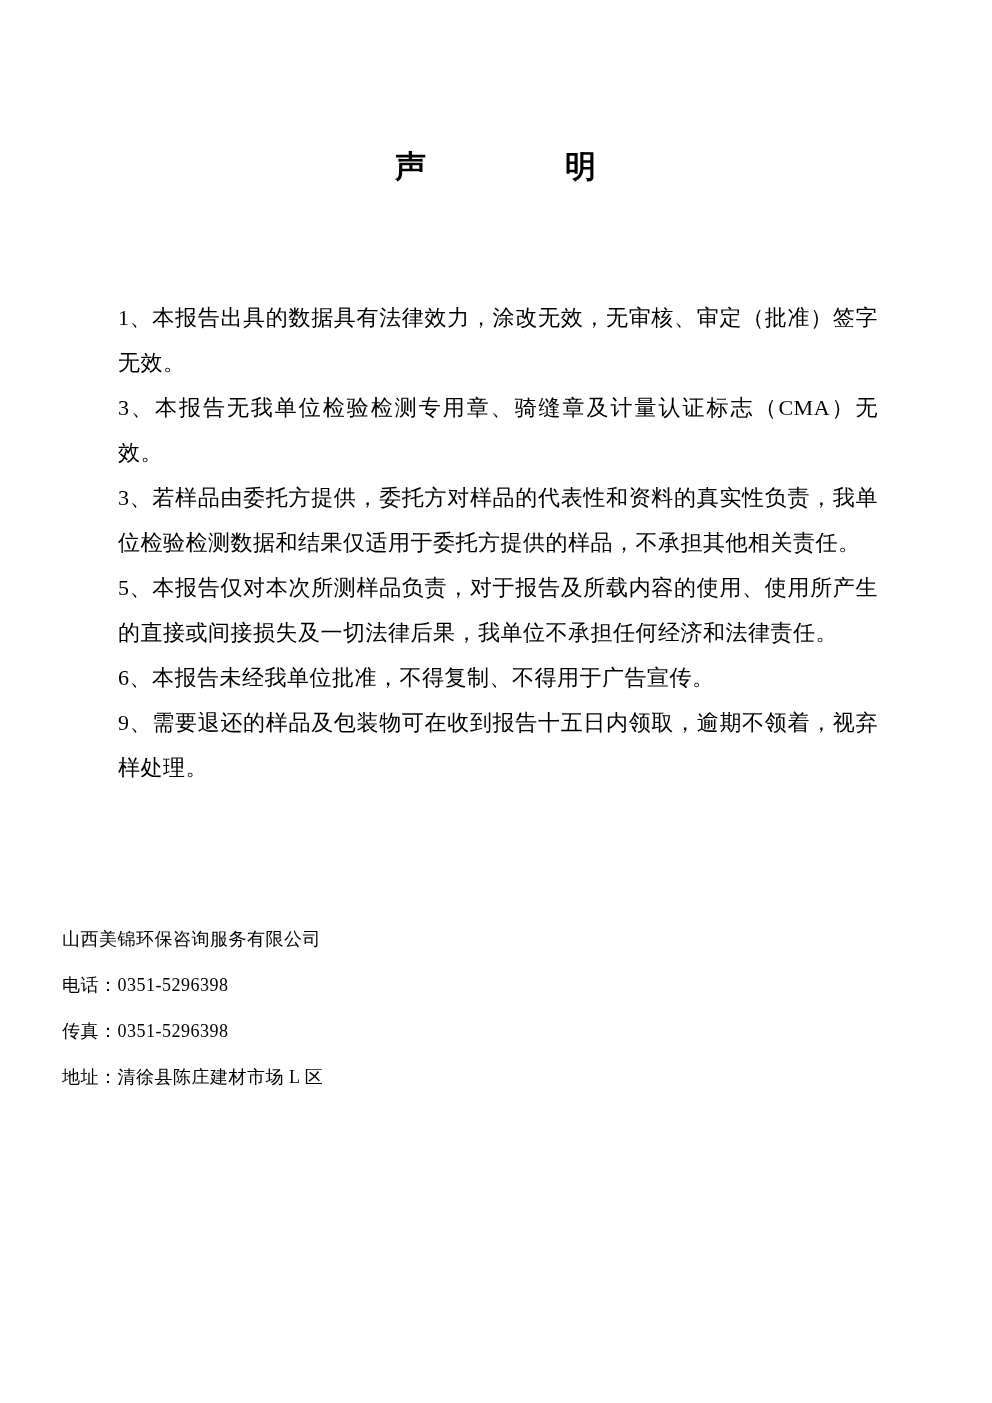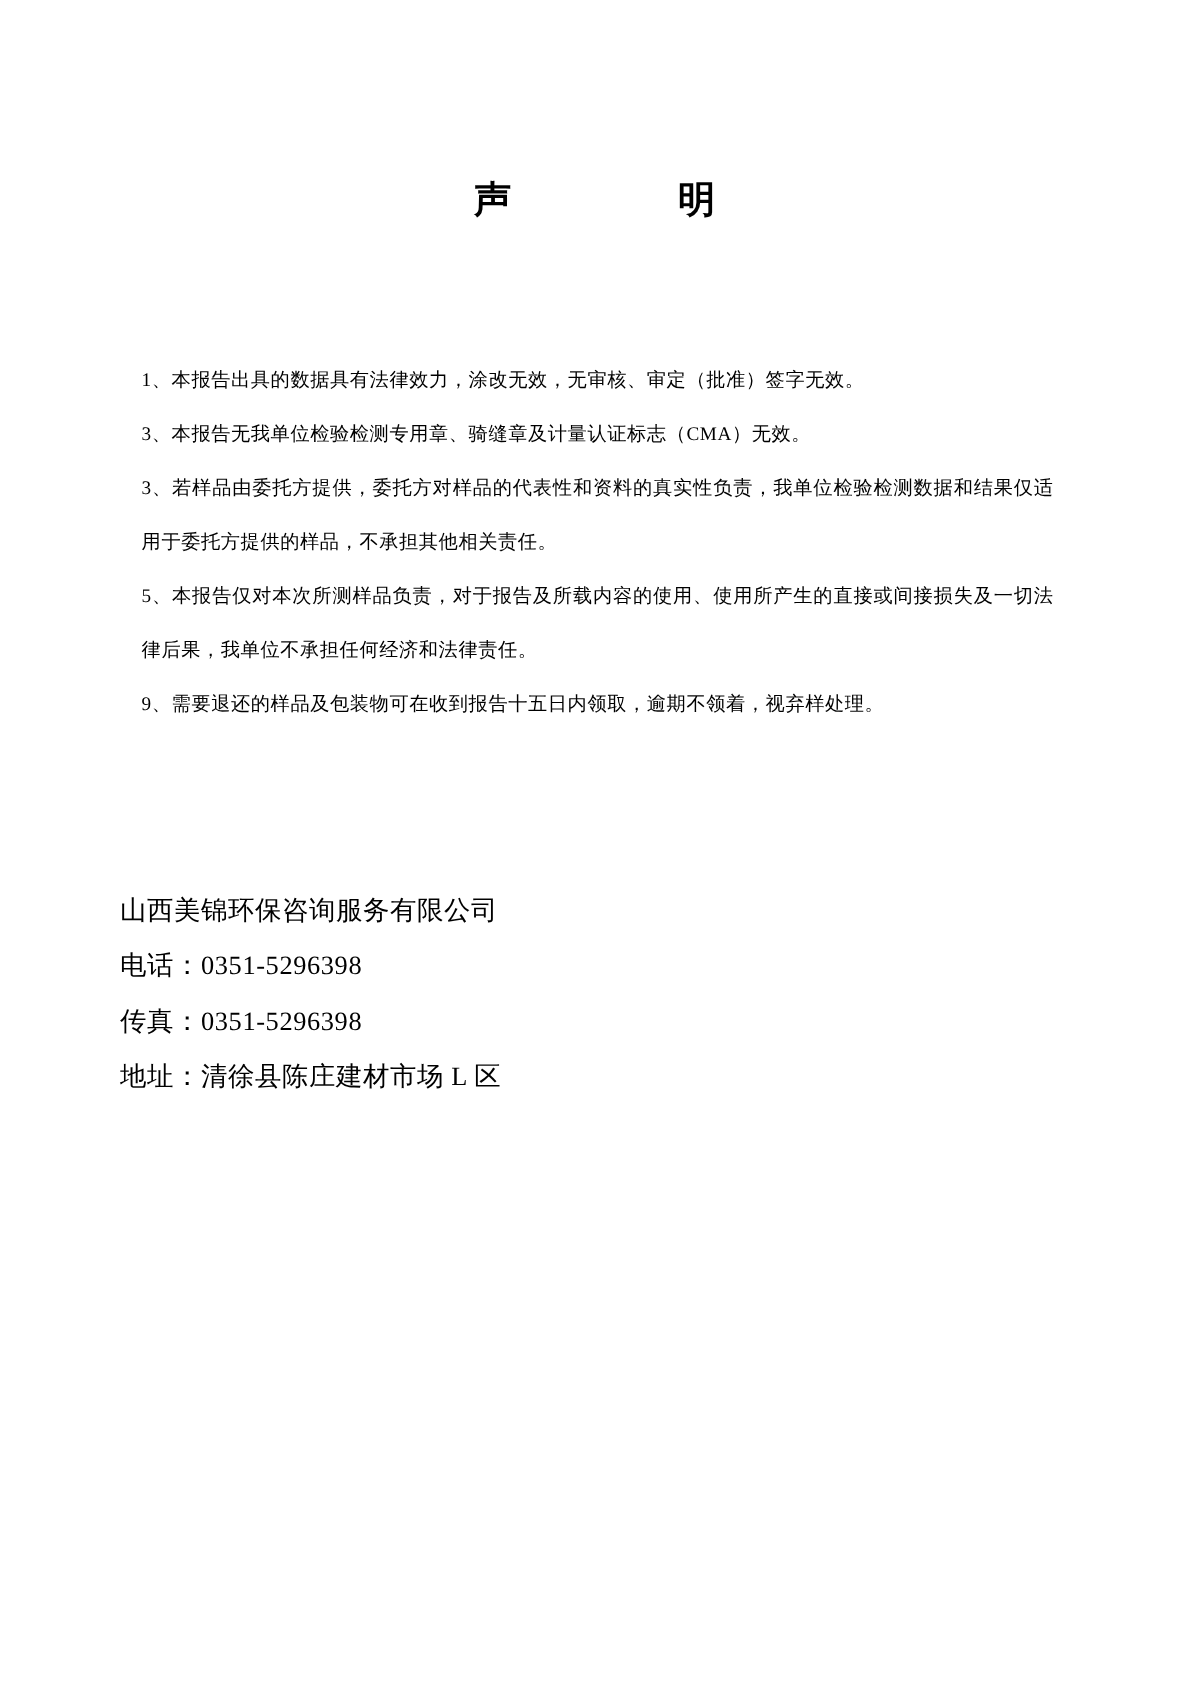--- a/index.html
+++ b/index.html
@@ -19,51 +19,52 @@
     justify-content: center;
     gap: 138px;
     font-size: 31px;
     font-weight: bold;
     line-height: 1.2;
     letter-spacing: 1px;
   }
   .statements {
     width: 760px;
     margin: 110px 114px 0 118px;
-    font-size: 16px;
+    font-size: 22px;
     line-height: 45px;
     letter-spacing: 0.5px;
   }
   .statement {
     text-align: justify;
     text-justify: inter-character;
   }
   .contact {
-    margin: 126px 0 0 100px;
-    font-size: 22px;
+    margin: 126px 0 0 62px;
+    font-size: 18px;
     line-height: 46px;
     letter-spacing: 0.5px;
   }
   .contact-line { white-space: nowrap; }
 </style>
 </head>
 <body>
 
 <div class="page">
 
   <h1 class="doc-title">
     <span>声</span>
     <span>明</span>
   </h1>
 
   <div class="statements">
     <p class="statement">1、本报告出具的数据具有法律效力，涂改无效，无审核、审定（批准）签字无效。</p>
     <p class="statement">3、本报告无我单位检验检测专用章、骑缝章及计量认证标志（CMA）无效。</p>
     <p class="statement">3、若样品由委托方提供，委托方对样品的代表性和资料的真实性负责，我单位检验检测数据和结果仅适用于委托方提供的样品，不承担其他相关责任。</p>
     <p class="statement">5、本报告仅对本次所测样品负责，对于报告及所载内容的使用、使用所产生的直接或间接损失及一切法律后果，我单位不承担任何经济和法律责任。</p>
+    <p class="statement">6、本报告未经我单位批准，不得复制、不得用于广告宣传。</p>
     <p class="statement">9、需要退还的样品及包装物可在收到报告十五日内领取，逾期不领着，视弃样处理。</p>
   </div>
 
   <div class="contact">
     <p class="contact-line">山西美锦环保咨询服务有限公司</p>
     <p class="contact-line"><span>电话</span><span>：</span><span>0351-5296398</span></p>
     <p class="contact-line"><span>传真</span><span>：</span><span>0351-5296398</span></p>
     <p class="contact-line"><span>地址</span><span>：</span><span>清徐县陈庄建材市场 L 区</span></p>
   </div>
 

